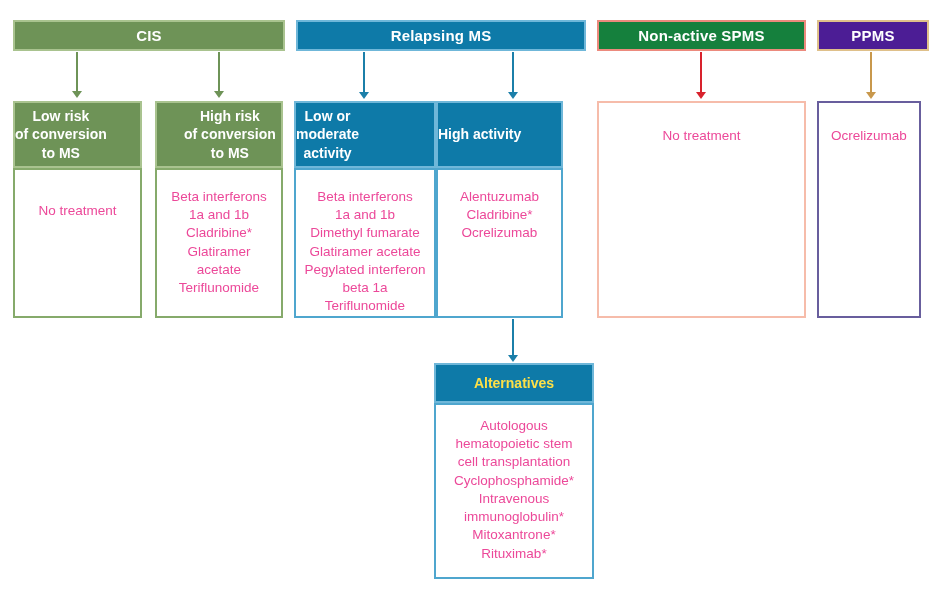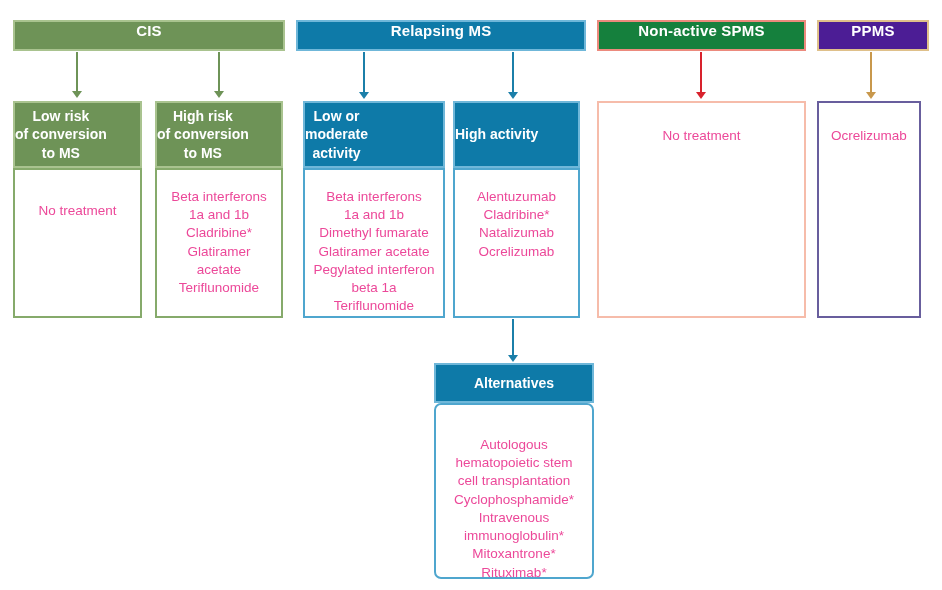--- a/index.html
+++ b/index.html
@@ -10,44 +10,44 @@
     width: 942px;
     height: 590px;
     background: #ffffff;
     overflow: hidden;
   }
 
   .box { position: absolute; box-sizing: border-box; }
 
   
   .top-header {
-    display: flex; align-items: flex-start; justify-content: center;
+    display: flex; align-items: center; justify-content: center;
     top: 20px; height: 31px;
     color: #ffffff; font-weight: bold; font-size: 15px;
     letter-spacing: 0.2px;
   }
   .hdr-cis       { left: 13px;  width: 272px; background: #6E9357; border: 2px solid #A9C38F; }
   .hdr-relapsing { left: 296px; width: 290px; background: #0E7AA8; border: 2px solid #6FB7D9; }
   .hdr-spms      { left: 597px; width: 209px; background: #15803d; border: 2px solid #EC8A7D; }
   .hdr-ppms      { left: 817px; width: 112px; background: #4c1d95; border: 2px solid #DFC08A; }
 
   
   .sub-header {
     display: flex; align-items: center; justify-content: flex-start;
     top: 101px; height: 67px;
     color: #ffffff; font-weight: bold; font-size: 14px;
     line-height: 1.3; text-align: center; white-space: pre-line;
   }
   .sub-green { background: #6E9357; border: 2px solid #A9C38F; }
   .sub-blue  { background: #0E7AA8; border: 2px solid #6FB7D9; }
 
   .pos-lowrisk  { left: 13px;  width: 129px; }
-  .pos-highrisk { left: 155px; width: 128px; }
-  .pos-lowmod   { left: 303px; width: 142px; }
-  .pos-highact  { left: 453px; width: 127px; }
+  .pos-highrisk { left: 155px; width: 128px; padding-left: 27px; }
+  .pos-lowmod   { left: 294px; width: 142px; }
+  .pos-highact  { left: 436px; width: 127px; }
 
   
   .content {
     background: #ffffff;
     top: 168px; height: 150px;
     padding: 18px 6px 0 6px;
     font-size: 13.5px; color: #ec4899;
     line-height: 1.35; text-align: center;
   }
   .content .item { white-space: pre-line; }
@@ -59,26 +59,25 @@
 
   .tall { top: 101px; height: 217px; padding-top: 24px; }
   .pos-spmsbox { left: 597px; width: 209px; }
   .pos-ppmsbox { left: 817px; width: 104px; }
 
   
   .alt-header {
     left: 434px; top: 363px; width: 160px; height: 40px;
     display: flex; align-items: center; justify-content: center;
     background: #0E7AA8; border: 2px solid #6FB7D9;
-    color: #ffffff; font-weight: bold; font-size: 14px;
+    color: #fde047; font-weight: bold; font-size: 14px;
   }
   .alt-content {
     left: 434px; top: 403px; width: 160px; height: 176px;
-    padding-top: 31px;
-    border-radius: 7px;
+    padding-top: 12px;
   }
 
   
   .arrow { position: absolute; width: 10px; }
   .arrow::before {
     content: ""; position: absolute; left: 4px; top: 0; bottom: 6px;
     width: 2px; background: currentColor;
   }
   .arrow::after {
     content: ""; position: absolute; left: 0; bottom: 0;
@@ -154,21 +153,20 @@
 beta 1a</div>
     <div class="item">Teriflunomide</div>
   </div>
 
   <div class="box sub-header sub-blue pos-highact">
     <span>High activity</span>
   </div>
   <div class="box content cnt-blue pos-highact">
     <div class="item">Alentuzumab</div>
     <div class="item">Cladribine*</div>
-    <div class="item">Natalizumab</div>
     <div class="item">Ocrelizumab</div>
   </div>
 
   <div class="box content cnt-salmon tall pos-spmsbox">
     <div class="item">No treatment</div>
   </div>
 
   <div class="box content cnt-purple tall pos-ppmsbox">
     <div class="item">Ocrelizumab</div>
   </div>

